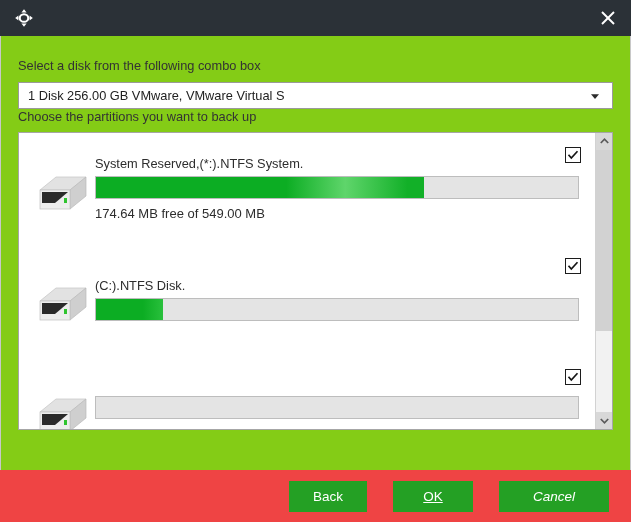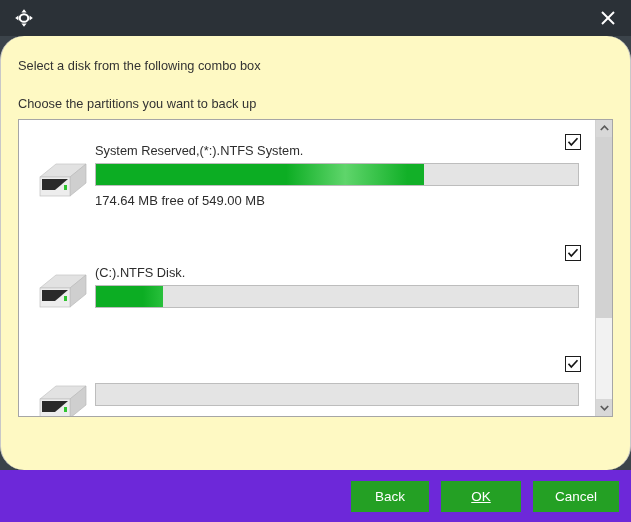--- a/index.html
+++ b/index.html
@@ -57,36 +57,35 @@
     height: 36px;
     display: flex;
     align-items: center;
     justify-content: center;
     cursor: pointer;
   }
 
   
   .body-area {
     flex: 1 1 auto;
-    background: #fef9c3;
+    background: #84cc16;
     padding: 0 17px;
     box-sizing: border-box;
     position: relative;
     border-left: 1px solid #c8c8c8;
     border-right: 1px solid #c8c8c8;
-    border-radius: 24px;
   }
 
   .label {
     color: #333333;
     font-size: 12.8px;
     padding-top: 0;
   }
   .label-1 { margin-top: 22px; }
-  .label-2 { margin-top: 23px; }
+  .label-2 { }
 
   .combo {
     margin-top: 9px;
     height: 27px;
     background: #ffffff;
     border: 1px solid #9a9a9a;
     box-sizing: border-box;
     display: flex;
     align-items: center;
     padding: 0 9px;
@@ -215,43 +214,43 @@
     top: 0;
     height: 69%;
     background: #d2d2d2;
     cursor: pointer;
   }
 
   
   .footer {
     flex: 0 0 52px;
     height: 52px;
-    background: #6d28d9;
+    background: #ef4444;
     display: flex;
     align-items: center;
     justify-content: flex-end;
-    padding-right: 12px;
-    gap: 12px;
+    padding-right: 22px;
+    gap: 26px;
   }
   .btn {
     width: 78px;
     height: 31px;
     background: #24a024;
     color: #ffffff;
     border: none;
     font-family: "Liberation Sans", sans-serif;
     font-size: 13.5px;
     cursor: pointer;
     display: flex;
     align-items: center;
     justify-content: center;
     padding: 0;
   }
   .btn-ok { width: 80px; text-decoration: underline; }
-  .btn-cancel { width: 86px; }
+  .btn-cancel { width: 110px; font-style: italic; }
 </style>
 </head>
 <body>
 
 <div class="dialog">
 
   <div class="titlebar">
     <span class="title-icon">
       <svg width="20" height="20" viewBox="0 0 20 20">
         <path d="M10 1.2 L12.6 4.4 L7.4 4.4 Z" fill="#ffffff"></path>
@@ -267,20 +266,28 @@
         <line x1="4" y1="4" x2="16" y2="16" stroke="#ffffff" stroke-width="1.9"></line>
         <line x1="16" y1="4" x2="4" y2="16" stroke="#ffffff" stroke-width="1.9"></line>
       </svg>
     </div>
   </div>
 
   <div class="body-area">
 
     <div class="label label-1">Select a disk from the following combo box</div>
 
+    <div class="combo">
+      <span class="combo-value">1 Disk 256.00 GB VMware,  VMware Virtual S</span>
+      <span class="combo-arrow">
+        <svg width="12" height="12" viewBox="0 0 12 12">
+          <path d="M2 4.2 L10 4.2 L6 9 Z" fill="#2b2b2b"></path>
+        </svg>
+      </span>
+    </div>
 
     <div class="label label-2">Choose the partitions you want to back up</div>
 
     <div class="list-panel">
       <div class="list-inner">
 
         <div class="part-row">
           <div class="part-icon">
             <svg width="56" height="44" viewBox="0 0 56 44">
               <polygon points="6,20 22,7 52,7 36,20" fill="#e2e2e2" stroke="#c4c4c4" stroke-width="0.7"></polygon>

